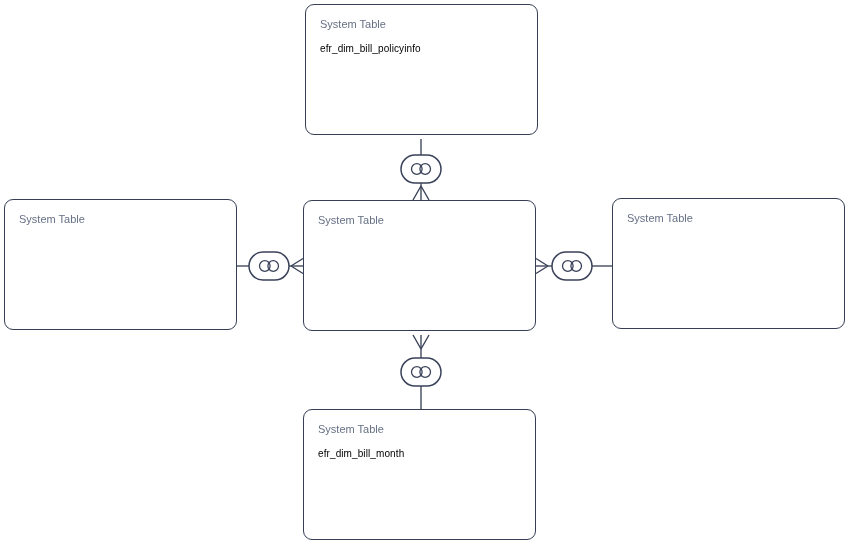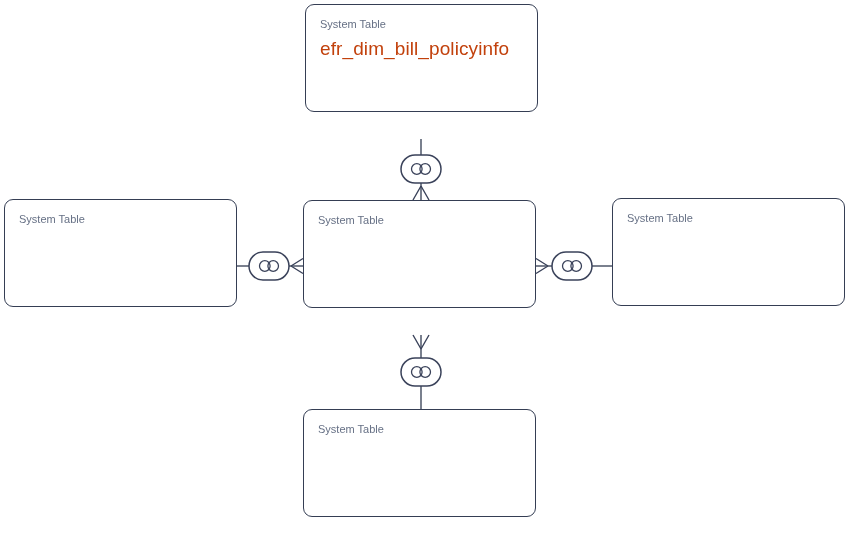--- a/index.html
+++ b/index.html
@@ -17,40 +17,40 @@
   }
   svg.edges {
     position: absolute;
     left: 0; top: 0;
     width: 850px; height: 549px;
     z-index: 1;
   }
   .node {
     position: absolute;
     width: 233px;
-    height: 108px;
+    height: 131px;
     box-sizing: border-box;
     background: #ffffff;
     border: 1.5px solid #353e54;
     border-radius: 9px;
     padding: 12px 14px;
     z-index: 2;
     cursor: pointer;
   }
   .node-type {
     font-size: 11px;
     line-height: 14px;
     color: #667085;
     margin-bottom: 9px;
   }
   .node-name {
-    font-size: 19px;
+    font-size: 10px;
     line-height: 17px;
     font-weight: 500;
-    color: #c2410c;
+    color: #000000;
     letter-spacing: 0.1px;
   }
   .node-policyinfo { left: 305px; top: 4px; }
   .node-producer   { left: 4px;   top: 199px; }
   .node-fact       { left: 303px; top: 200px; }
   .node-account    { left: 612px; top: 198px; }
   .node-month      { left: 303px; top: 409px; }
   .node-fact .node-name {
     max-width: 202px;
     overflow-wrap: anywhere;
@@ -125,15 +125,16 @@
   <div class="node node-fact">
     <div class="node-type">System Table</div>
   </div>
 
   <div class="node node-account">
     <div class="node-type">System Table</div>
   </div>
 
   <div class="node node-month">
     <div class="node-type">System Table</div>
+    <div class="node-name">efr_dim_bill_month</div>
   </div>
 
 </div>
 
 </body></html>

